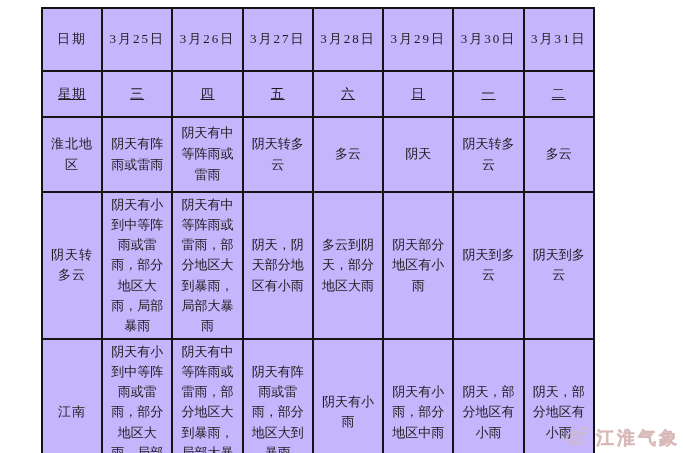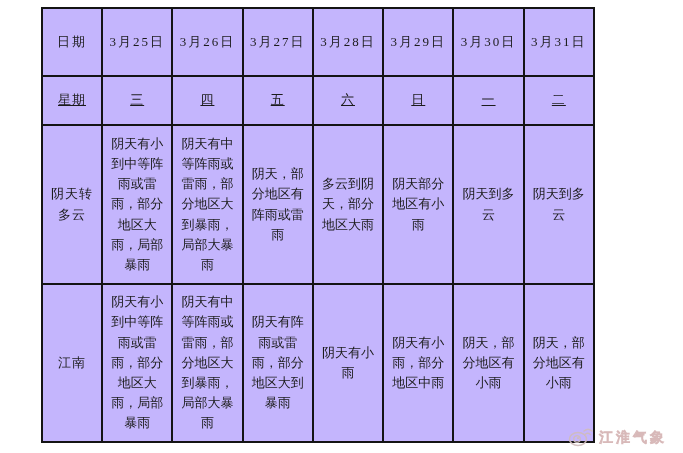--- a/index.html
+++ b/index.html
@@ -34,26 +34,26 @@
     word-break: break-all;
   }
   tr.row-date td { height: 63px; letter-spacing: 2px; }
   tr.row-week td { height: 46px; letter-spacing: 1px; text-decoration: underline; }
   tr.row-huaibei td { height: 75px; }
   tr.row-jianghuai td { height: 125px; line-height: 1.55; }
   tr.row-jiangnan td { height: 125px; line-height: 1.55; }
   td.rowhead { letter-spacing: 1px; line-height: 2.2; padding: 2px 8px; }
   .watermark {
     position: absolute;
-    right: 16px; bottom: 1px;
+    right: 3px; bottom: 1px;
     display: flex;
     align-items: center;
     gap: 4px;
     color: #dcbcbc;
-    font-size: 14px;
+    font-size: 18px;
     letter-spacing: 3px;
     opacity: 0.9;
     pointer-events: none;
   }
   .watermark .wm-text {
     -webkit-text-stroke: 0.5px #d4b2b2;
     color: rgba(222, 186, 186, 0.55);
     font-weight: bold;
   }
   .wm-logo { display: inline-block; }
@@ -88,25 +88,35 @@
       <tr class="row-week">
         <td class="rowhead">星期</td>
         <td>三</td>
         <td>四</td>
         <td>五</td>
         <td>六</td>
         <td>日</td>
         <td>一</td>
         <td>二</td>
       </tr>
+      <tr class="row-huaibei">
+        <td class="rowhead">淮北地区</td>
+        <td>阴天有阵雨或雷雨</td>
+        <td>阴天有中等阵雨或雷雨</td>
+        <td>阴天转多云</td>
+        <td>多云</td>
+        <td>阴天</td>
+        <td>阴天转多云</td>
+        <td>多云</td>
+      </tr>
       <tr class="row-jianghuai">
         <td class="rowhead">阴天转多云</td>
         <td>阴天有小到中等阵雨或雷雨，部分地区大雨，局部暴雨</td>
         <td>阴天有中等阵雨或雷雨，部分地区大到暴雨，局部大暴雨</td>
-        <td>阴天，部分地区有阵雨或雷雨</td>
+        <td>阴天，阴天部分地区有小雨</td>
         <td>多云到阴天，部分地区大雨</td>
         <td>阴天部分地区有小雨</td>
         <td>阴天到多云</td>
         <td>阴天到多云</td>
       </tr>
       <tr class="row-jiangnan">
         <td class="rowhead">江南</td>
         <td>阴天有小到中等阵雨或雷雨，部分地区大雨，局部暴雨</td>
         <td>阴天有中等阵雨或雷雨，部分地区大到暴雨，局部大暴雨</td>
         <td>阴天有阵雨或雷雨，部分地区大到暴雨</td>

